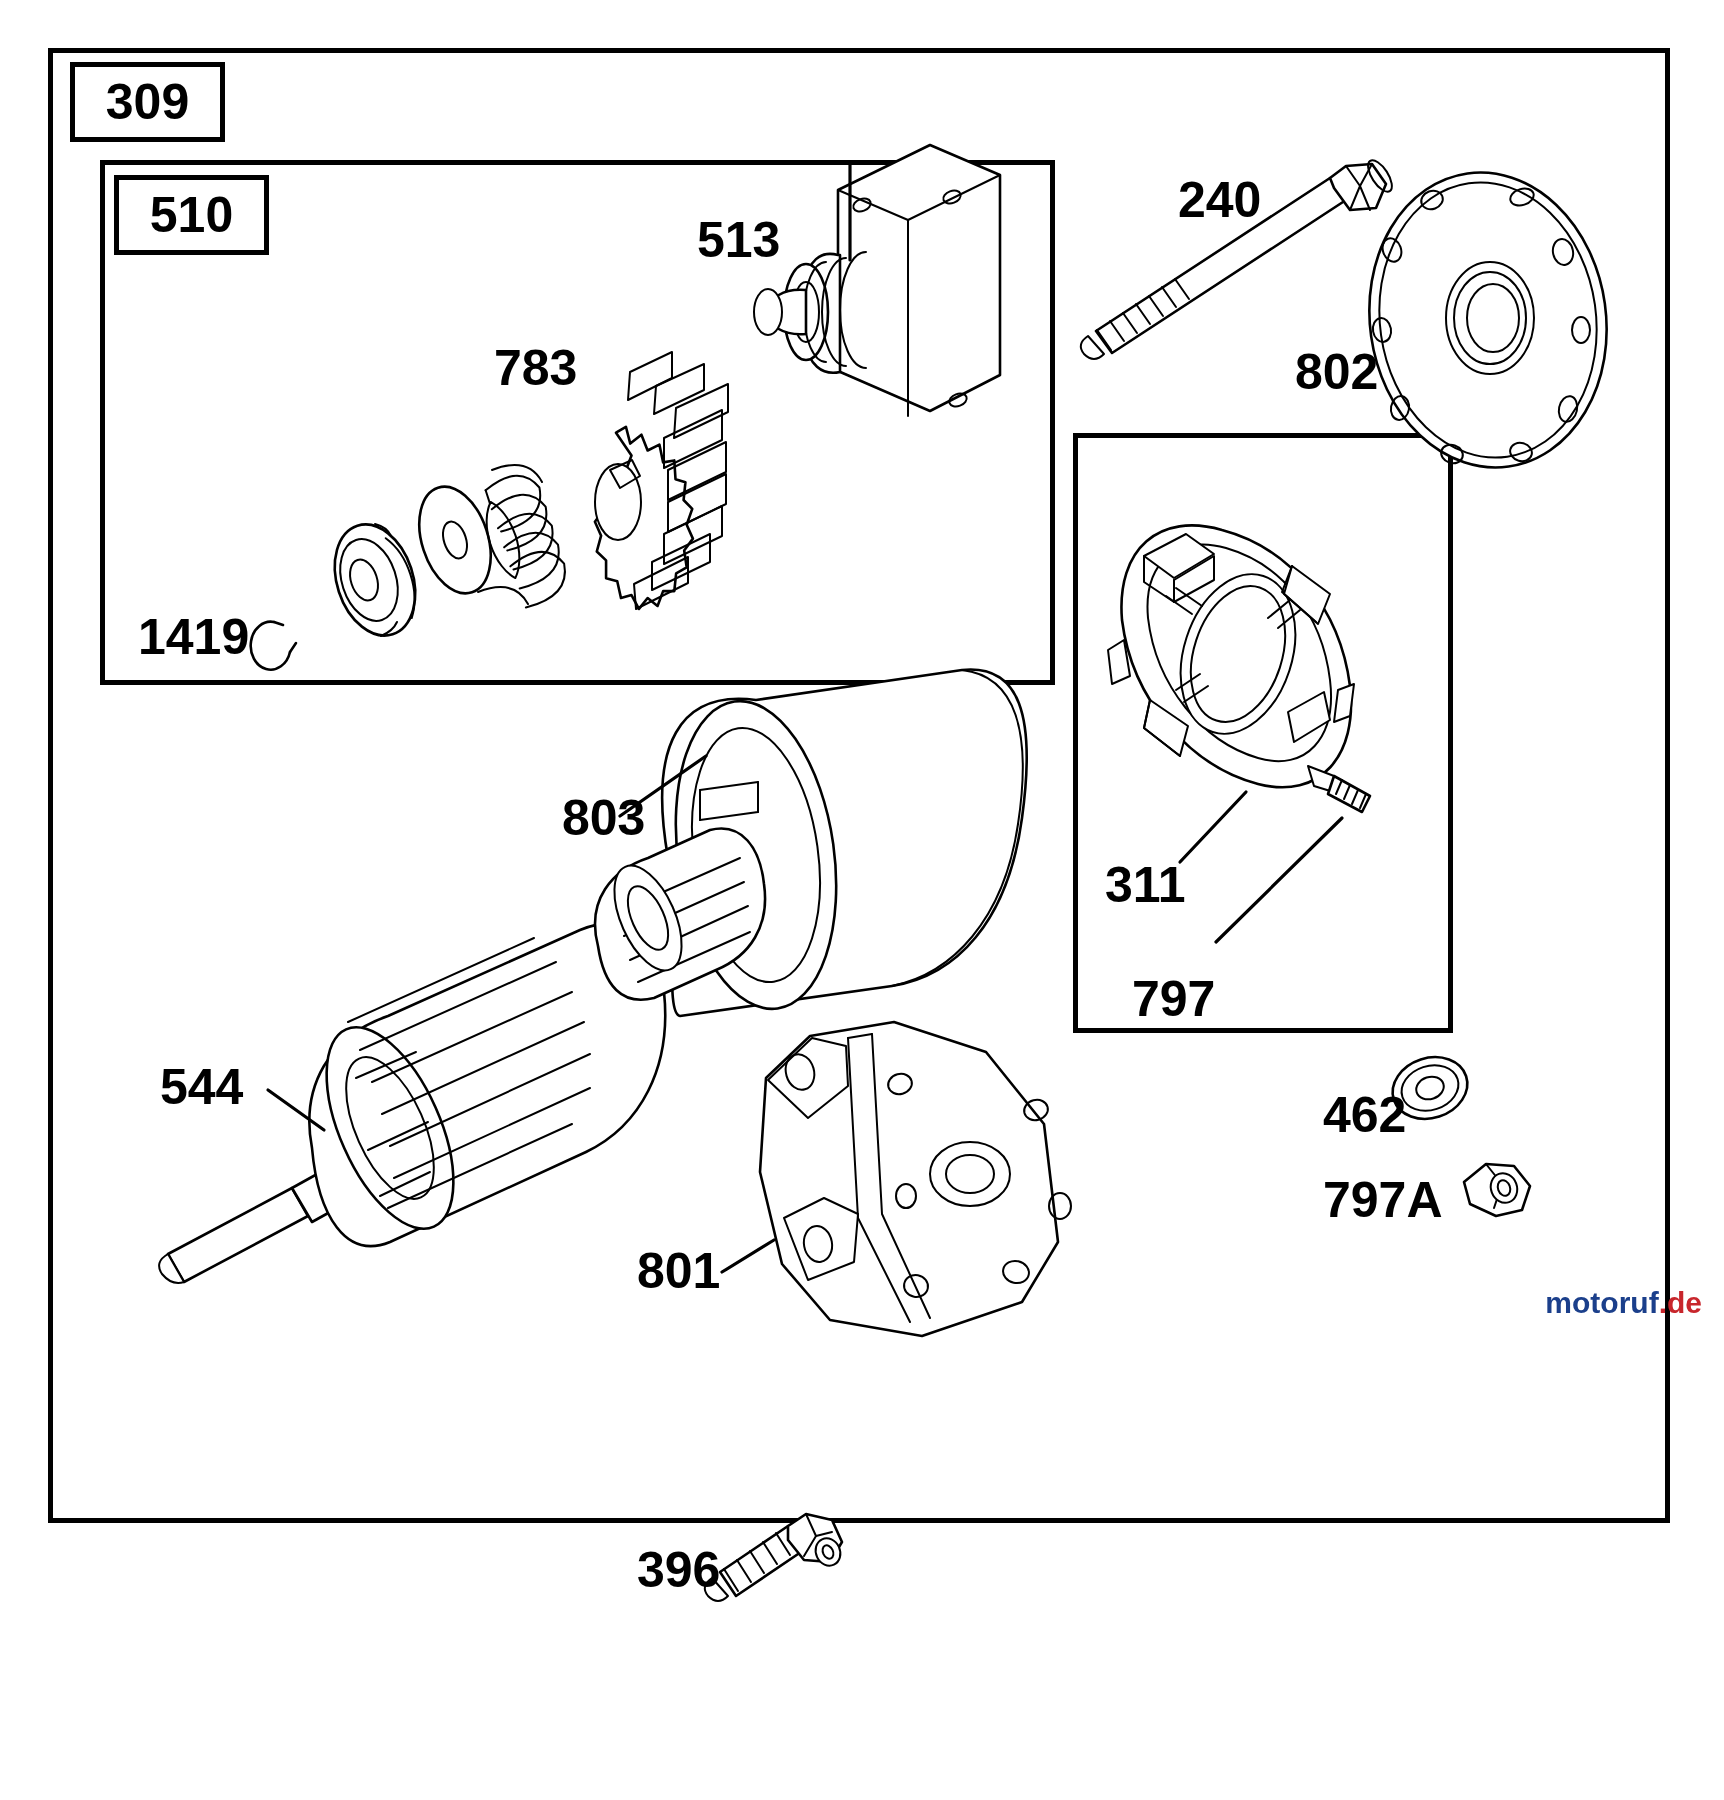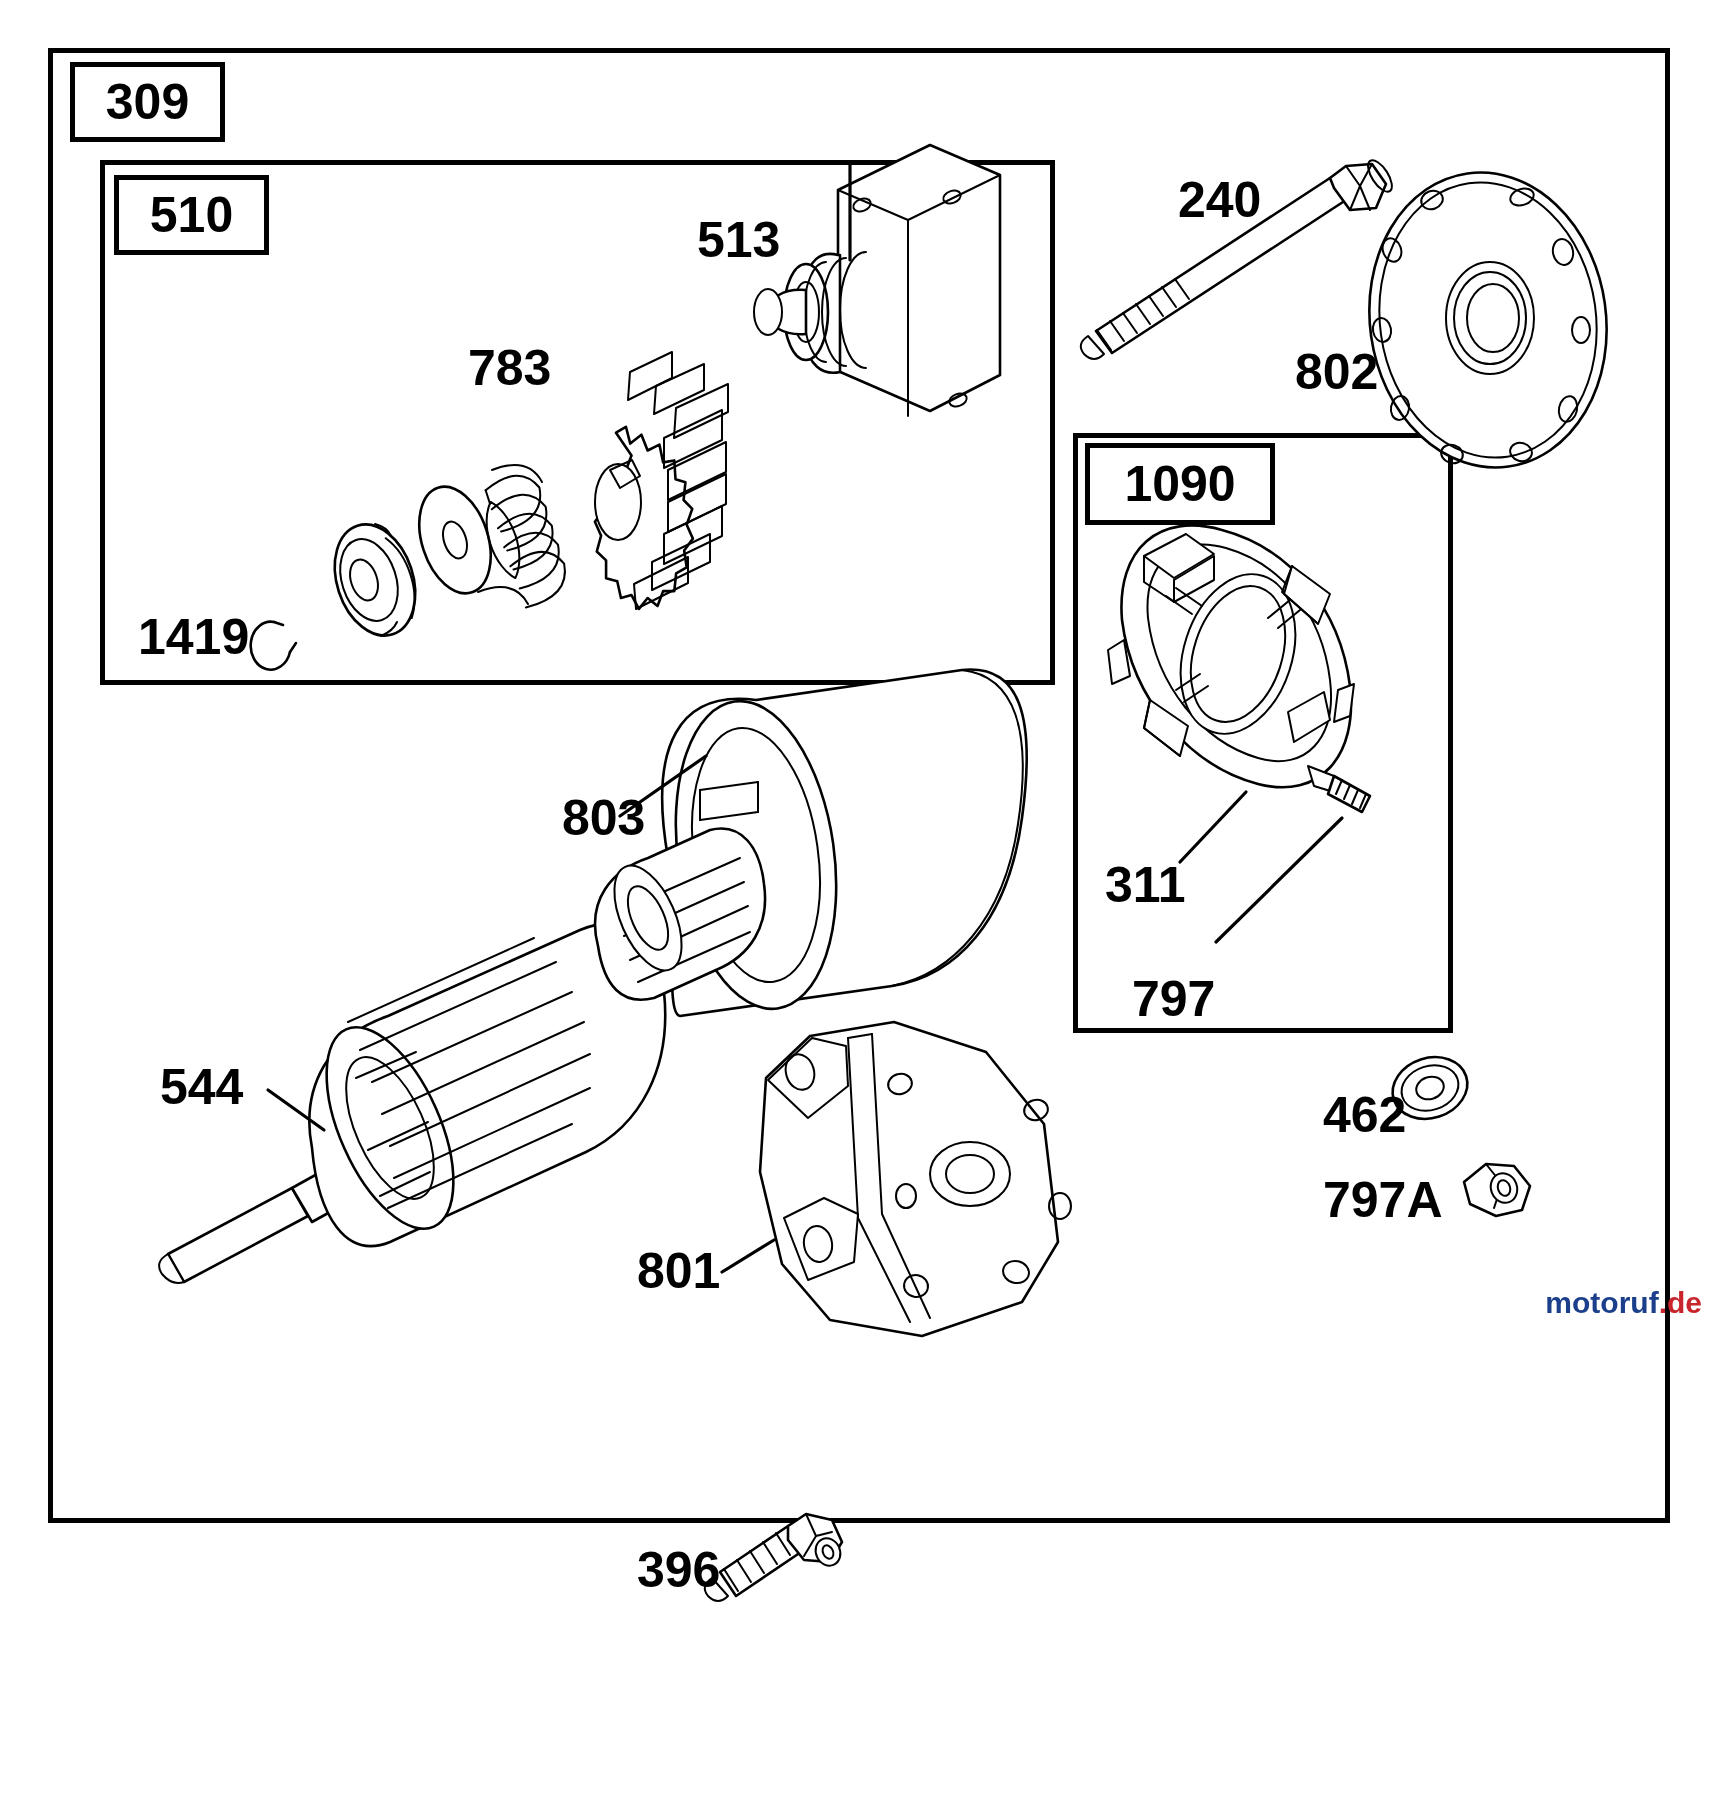--- a/index.html
+++ b/index.html
@@ -45,21 +45,20 @@
 <body>
 
 <div id="stage">
 
   <div class="frame" id="frame-309"></div>
   <div class="frame" id="frame-510"></div>
   <div class="frame" id="frame-1090"></div>
 
   <div class="frame-tag" id="tag-309">309</div>
   <div class="frame-tag" id="tag-510">510</div>
-  <div class="frame-tag" id="tag-1090">1090</div>
 
   <svg class="art" viewBox="0 0 1724 1800" aria-hidden="true">
 
     <g>
       <path class="ln" d="M274 622 a20 24 0 1 0 16 30"></path>
       <path class="ln" d="M290 652 l6 -9"></path>
       <path class="ln" d="M274 622 l9 3"></path>
     </g>
 
     <g>
@@ -360,21 +359,21 @@
       <path class="fillw" d="M788 1526 l18 -12 l26 6 l10 22 l-12 20 l-26 -2 l-16 -20 z"></path>
       <path class="lnT" d="M806 1514 l10 22 l-12 20"></path>
       <path class="lnT" d="M832 1532 l-16 4"></path>
       <ellipse class="fillwT" cx="828" cy="1552" rx="12" ry="14" transform="rotate(-25 828 1552)"></ellipse>
       <ellipse class="lnT" cx="828" cy="1552" rx="5" ry="7" transform="rotate(-25 828 1552)"></ellipse>
     </g>
 
   </svg>
 
   <div class="callout" style="left:697px;  top:215px;">513</div>
-  <div class="callout" style="left:468px;  top:343px;text-align:right;">783</div>
+  <div class="callout" style="left:494px;  top:343px;text-align:right;">783</div>
   <div class="callout" style="left:138px;  top:612px;">1419</div>
   <div class="callout" style="left:1178px; top:175px;">240</div>
   <div class="callout" style="left:1295px; top:347px;">802</div>
   <div class="callout" style="left:540px;  top:793px;margin-left:22px;">803</div>
   <div class="callout" style="left:160px;  top:1062px;">544</div>
   <div class="callout" style="left:637px;  top:1246px;">801</div>
   <div class="callout" style="left:1098px; top:860px;margin-left:7px;">311</div>
   <div class="callout" style="left:1132px; top:938px;margin-top:36px;">797</div>
   <div class="callout" style="left:1323px; top:1090px;">462</div>
   <div class="callout" style="left:1323px; top:1175px;">797A</div>

